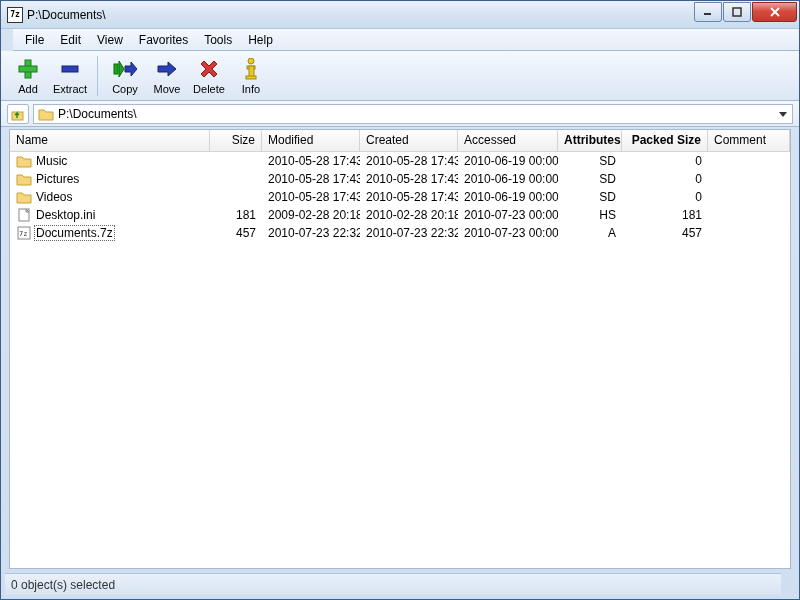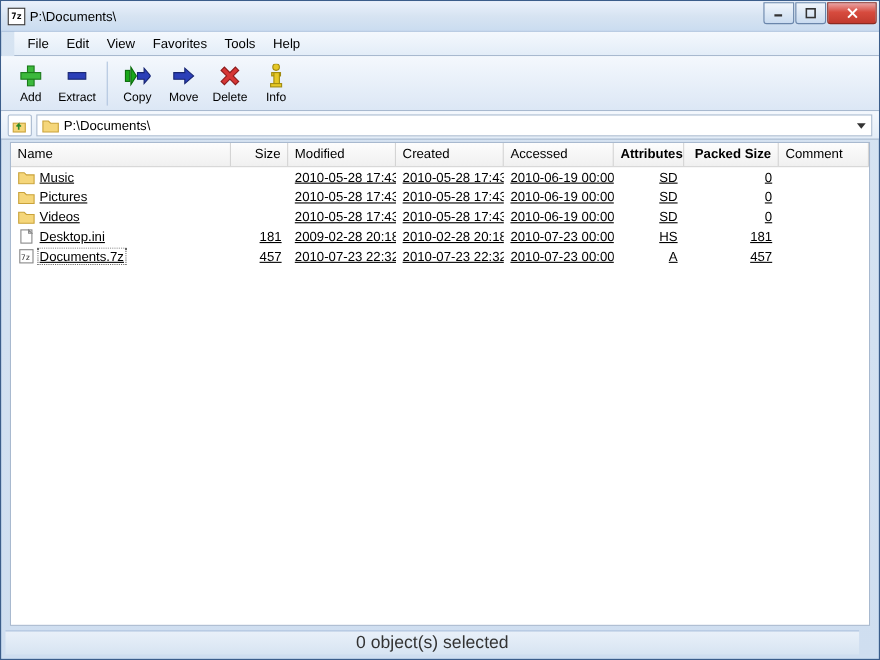--- a/index.html
+++ b/index.html
@@ -30,32 +30,32 @@
 .col.name { width: 200px; text-align:left;}
 .col.size { width: 52px; text-align: right; }
 .col.mod { width: 98px; }
 .col.crt { width: 98px; }
 .col.acc { width: 100px; }
 .col.attr { width: 64px; text-align: right; font-weight: bold; }
 .col.psize { width: 86px; text-align: right; font-weight: bold; }
 .col.comment { flex: 1; }
 .rows { }
 .row { height: 18px; display: flex; align-items: center; font-size: 12px; }
-.cell { padding: 1px 6px; overflow: hidden; white-space: nowrap; text-decoration: underline; }
+.cell { padding: 1px 6px; overflow: hidden; white-space: nowrap; }
 .cell.name { width: 200px; display: flex; align-items: center; gap: 4px;}
 .cell.size { width: 52px; text-align: right; }
 .cell.mod { width: 98px; }
 .cell.crt { width: 98px; }
 .cell.acc { width: 100px; }
 .cell.attr { width: 64px; text-align: right; }
 .cell.psize { width: 86px; text-align: right; }
 .cell.comment { flex:1; }
 .file-icon { width: 16px; height: 14px; flex-shrink:0; }
 .focus-box { border: 1px dotted #666; padding: 0 1px; margin-left:-2px; }
-.statusbar { position: absolute; left: 4px; right: 18px; bottom: 4px; height: 22px; background: linear-gradient(to bottom, #e9f0f9, #d7e4f2); border-top: 1px solid #b0c4de; display: flex; align-items: center; padding: 0 6px; font-size: 16px; color: #333; justify-content: center; }
+.statusbar { position: absolute; left: 4px; right: 18px; bottom: 4px; height: 22px; background: linear-gradient(to bottom, #e9f0f9, #d7e4f2); border-top: 1px solid #b0c4de; display: flex; align-items: center; padding: 0 6px; font-size: 12px; color: #333; }
 </style>
 </head>
 <body>
 
 <div class="window">
 
   <div class="titlebar">
     <div class="titlebar-icon">7z</div>
     <div class="titlebar-title">P:\Documents\</div>
     <div class="win-controls">

